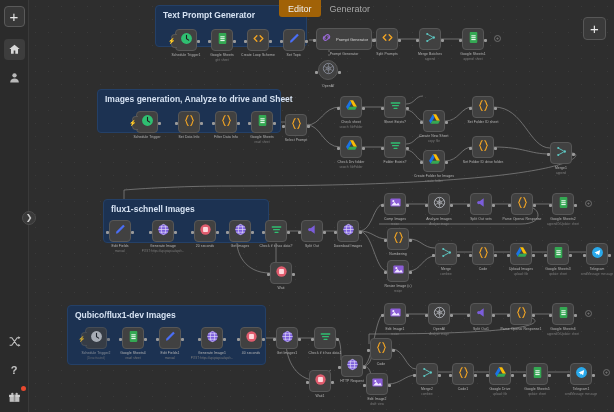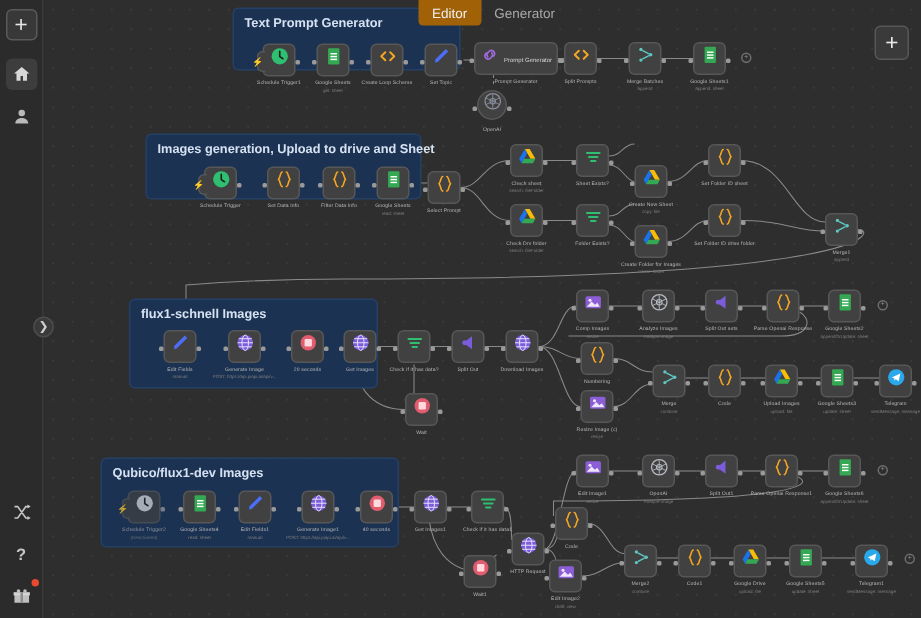--- a/index.html
+++ b/index.html
@@ -267,23 +267,23 @@
 
         <path d="M503 318 C512 322 512 334 340 334 L340 344"></path>
       </g>
     </svg>
 
     <div id="layer">
         <div class="group" style="left: 126px; top: 5px; width: 152px; height: 42px; padding-left: 45px;">
           <div class="group-title">Text Prompt Generator</div>
         </div>
         <div class="group" style="left: 68px; top: 89px; width: 184px; height: 44px;">
-          <div class="group-title">Images generation, Upload to drive and Sheet</div>
-        </div>
-        <div class="group" style="left: 57px; top: 199px; width: 166px; height: 60px;">
+          <div class="group-title">Images generation, Analyze to drive and Sheet</div>
+        </div>
+        <div class="group" style="left: 74px; top: 199px; width: 166px; height: 44px;">
           <div class="group-title">flux1-schnell Images</div>
         </div>
         <div class="group" style="left: 38px; top: 305px; width: 199px; height: 60px;">
           <div class="group-title">Qubico/flux1-dev Images</div>
         </div>
         <div class="node" style="left: 146px; top: 29px;">
           <div class="trig-tab"></div>
           <div class="bolt">⚡</div>
           <span><svg width="13" height="13" viewBox="0 0 24 24">
               <circle cx="12" cy="12" r="10" fill="#2fbf71"></circle>

